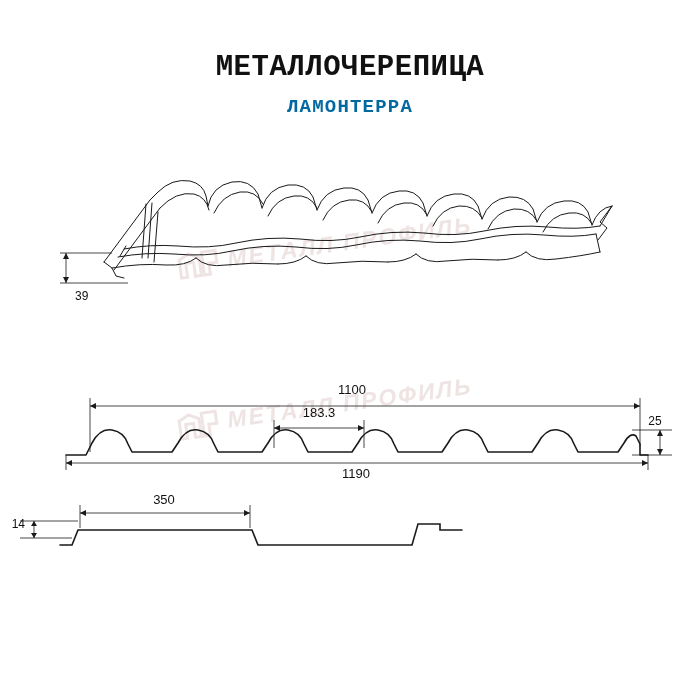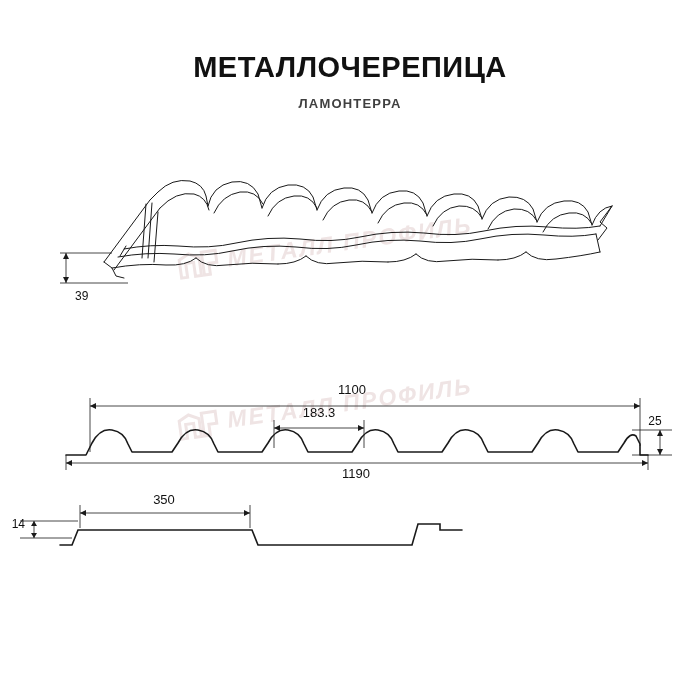--- a/index.html
+++ b/index.html
@@ -20,34 +20,35 @@
     inset: 0;
     width: 700px;
     height: 700px;
   }
   .title-block {
     position: absolute;
     left: 0;
     top: 52px;
     width: 700px;
     text-align: center;
+    font-family: Liberation Mono, monospace;
   }
   .title-main {
     font-size: 29px;
     font-weight: bold;
     letter-spacing: 0.5px;
     color: #111111;
     line-height: 1.1;
     margin: 0;
   }
   .title-sub {
-    font-size: 13px;
+    font-size: 19px;
     font-weight: bold;
     letter-spacing: 1.2px;
-    color: #404040;
+    color: #0369a1;
     margin: 12px 0 0 0;
   }
   .drawing-area {
     position: absolute;
     left: 0;
     top: 0;
     width: 628px;
     height: 700px;
   }
   svg.draw {

